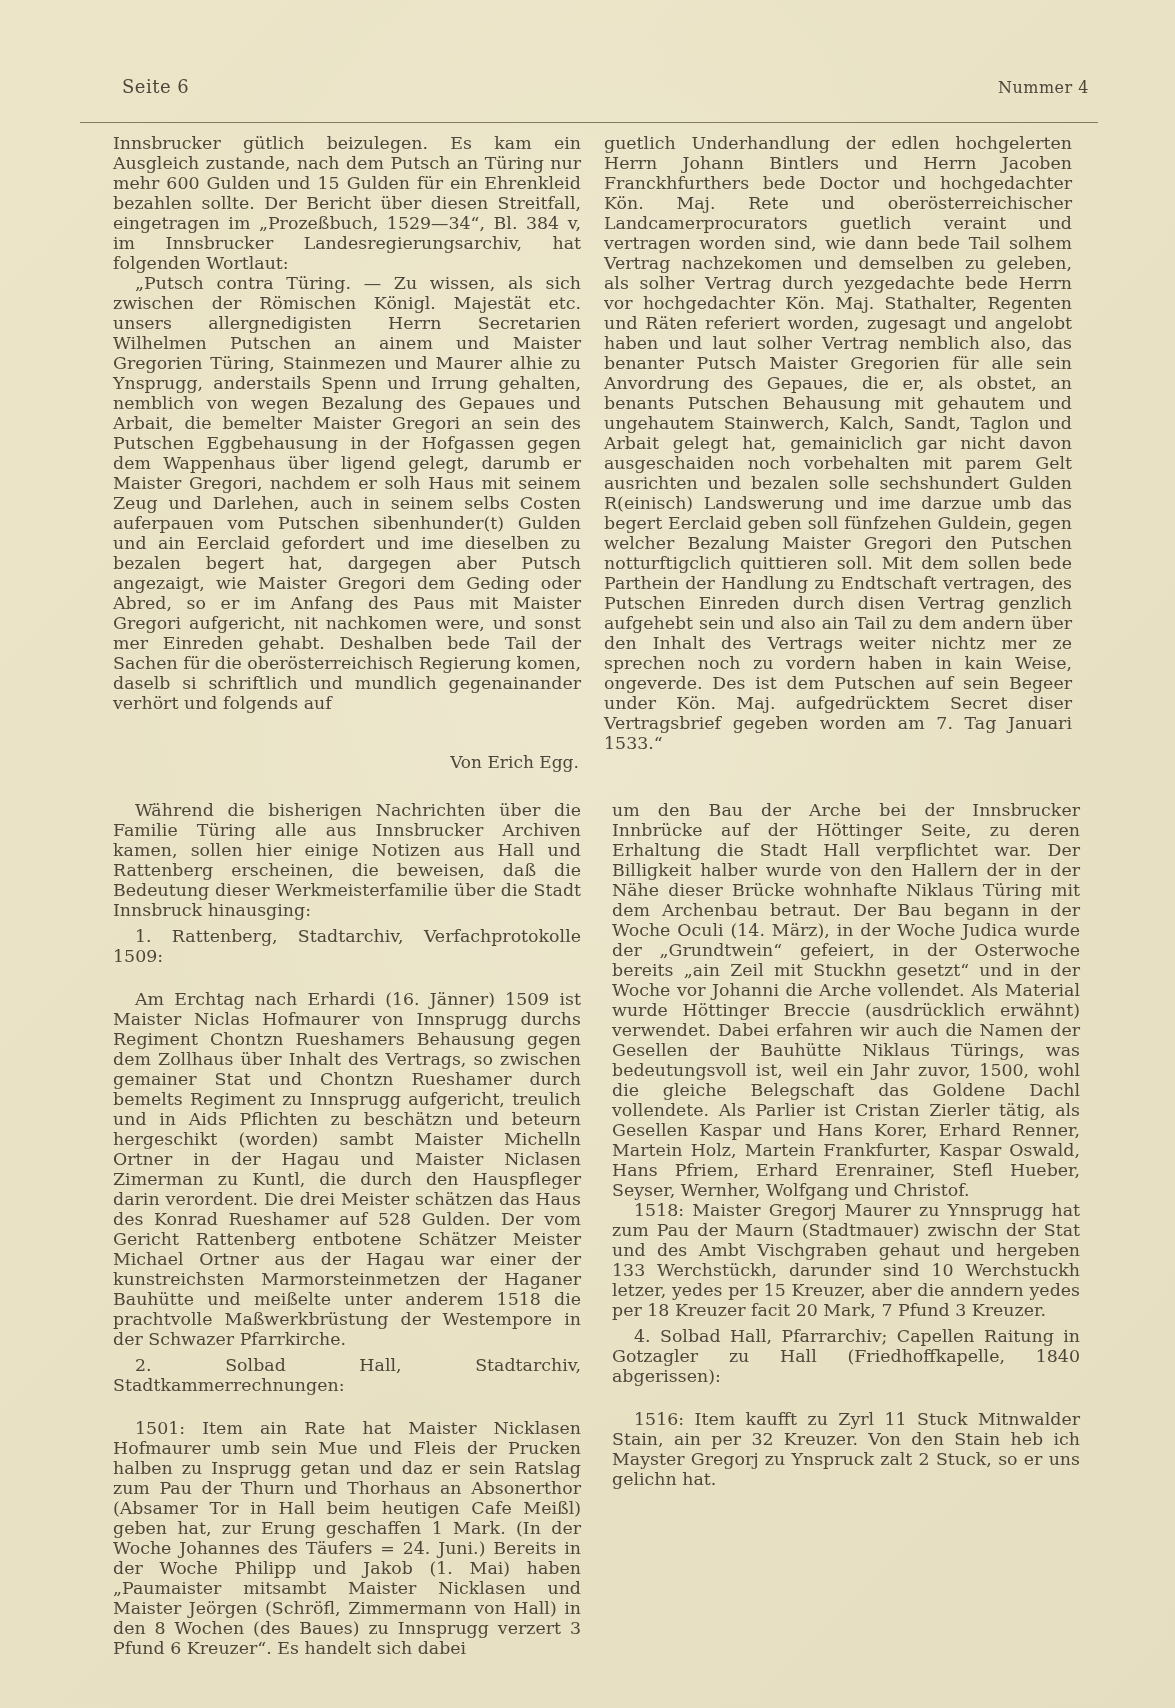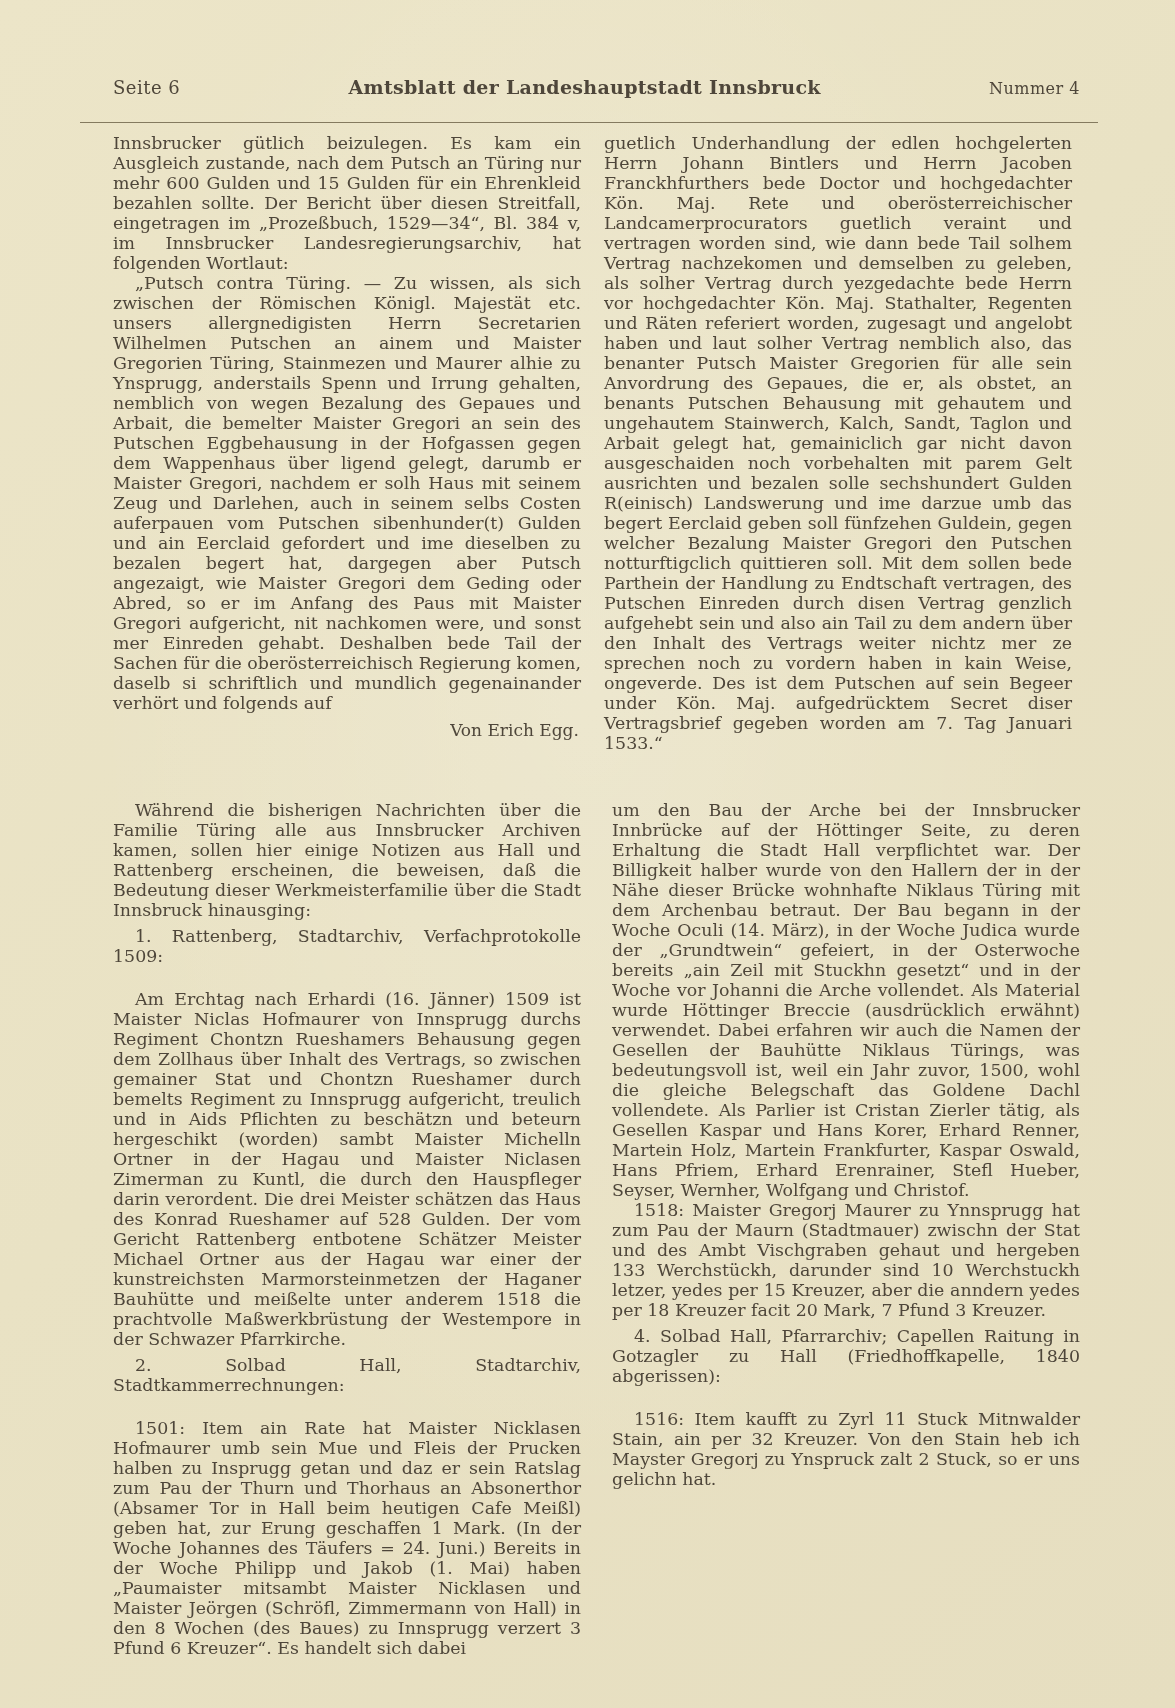--- a/index.html
+++ b/index.html
@@ -9,21 +9,21 @@
     width:1175px;height:1708px;
     margin:0 auto;
     background:
       radial-gradient(ellipse at 50% 40%, rgba(255,255,255,0.18) 0%, rgba(255,255,255,0) 60%),
       linear-gradient(135deg, #ece5c8 0%, #e9e2c4 45%, #e6dec0 100%);
     font-family:"DejaVu Serif", serif;
     color:#4e463a;
     overflow:hidden;
   }
   .masthead{
-    position:absolute;top:76px;left:113px;width:967px;
+    position:absolute;top:76px;left:122px;width:967px;
     display:flex;align-items:baseline;justify-content:space-between;
   }
   .masthead .page-no{font-size:18px;letter-spacing:0.5px;}
   .masthead .mast-title{font-size:19px;font-weight:bold;letter-spacing:0.3px;}
   .masthead .issue-no{font-size:16px;letter-spacing:0.5px;}
   .mast-rule{
     position:absolute;top:122px;left:80px;width:1018px;height:0;
     border-top:1.6px solid #847a5f;
   }
   .col{
@@ -37,34 +37,33 @@
   .col p.noindent{text-indent:0;}
   .col p.section-head{margin:6px 0 23px 0;text-indent:22px;}
   #col-upper-left{top:133px;left:113px;}
   #col-upper-right{top:133px;left:604px;}
   .article-heading{
     position:absolute;top:694px;left:0;width:1175px;
     text-align:center;font-size:31px;font-weight:bold;
     letter-spacing:0.5px;color:#494135;
   }
   .article-byline{
-    position:absolute;top:720px;left:0;width:1029px;
+    position:absolute;top:752px;left:0;width:1029px;
     text-align:center;font-size:17px;color:#4e463a;
   }
   #col-lower-left{top:800px;left:113px;}
   #col-lower-right{top:800px;left:612px;}
 </style>
 </head>
 <body>
 
 <div class="page">
 
   <div class="masthead">
     <span class="page-no">Seite 6</span>
-    <span class="mast-title">Amtsblatt der Landeshauptstadt Innsbruck</span>
     <span class="issue-no">Nummer 4</span>
   </div>
   <div class="mast-rule"></div>
 
   <div class="col" id="col-upper-left">
       <p class="para noindent">Innsbrucker gütlich beizulegen. Es kam ein Ausgleich zustande, nach dem Putsch an Türing nur mehr 600 Gulden und 15 Gulden für ein Ehrenkleid bezahlen sollte. Der Bericht über diesen Streitfall, eingetragen im „Prozeßbuch, 1529—34“, Bl. 384 v, im Innsbrucker Landesregierungsarchiv, hat folgenden Wortlaut:</p>
       <p class="para">„Putsch contra Türing. — Zu wissen, als sich zwischen der Römischen Königl. Majestät etc. unsers allergnedigisten Herrn Secretarien Wilhelmen Putschen an ainem und Maister Gregorien Türing, Stainmezen und Maurer alhie zu Ynsprugg, anderstails Spenn und Irrung gehalten, nemblich von wegen Bezalung des Gepaues und Arbait, die bemelter Maister Gregori an sein des Putschen Eggbehausung in der Hofgassen gegen dem Wappenhaus über ligend gelegt, darumb er Maister Gregori, nachdem er solh Haus mit seinem Zeug und Darlehen, auch in seinem selbs Costen auferpauen vom Putschen sibenhunder(t) Gulden und ain Eerclaid gefordert und ime dieselben zu bezalen begert hat, dargegen aber Putsch angezaigt, wie Maister Gregori dem Geding oder Abred, so er im Anfang des Paus mit Maister Gregori aufgericht, nit nachkomen were, und sonst mer Einreden gehabt. Deshalben bede Tail der Sachen für die oberösterreichisch Regierung komen, daselb si schriftlich und mundlich gegenainander verhört und folgends auf</p>
     </div>
 
   <div class="col" id="col-upper-right">

